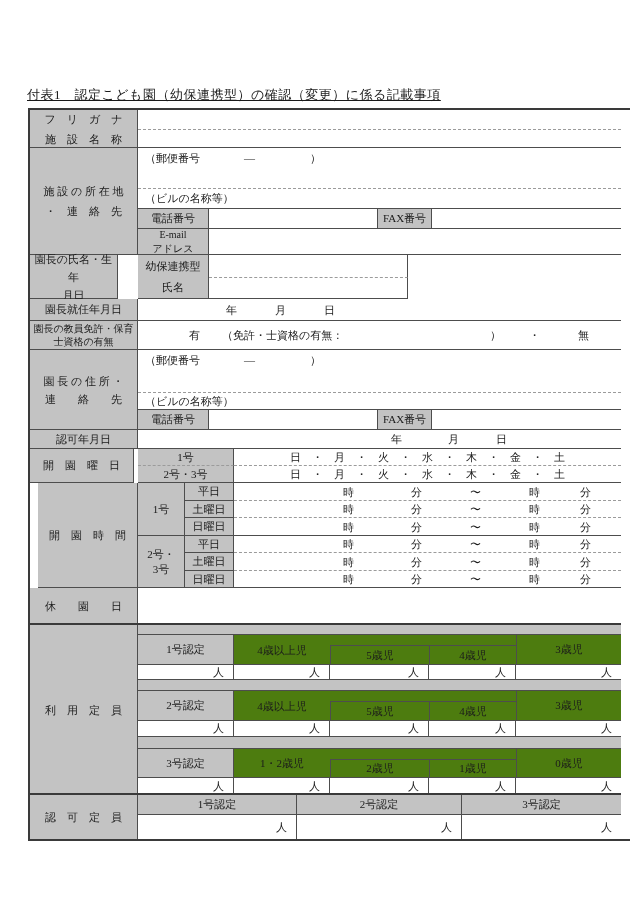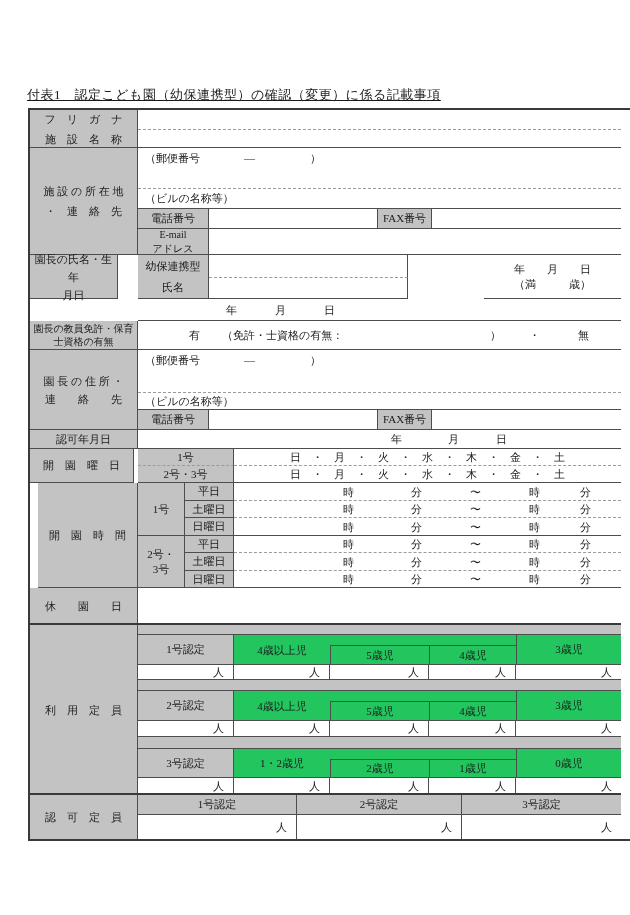--- a/index.html
+++ b/index.html
@@ -2,21 +2,21 @@
 <html><head>
 <meta charset="utf-8">
 <style>
   html,body{margin:0;padding:0;background:#ffffff;}
   .page{position:relative;width:630px;height:915px;background:#ffffff;overflow:hidden;
         font-family:"Liberation Serif","DejaVu Serif",serif;color:#1b1b1b;}
   .title{position:absolute;left:27px;top:86px;font-size:13px;letter-spacing:0.5px;white-space:nowrap;text-decoration:underline;}
   .tbl{position:absolute;left:28px;top:108px;width:591px;height:729px;border:2px solid #3a3a3a;box-sizing:content-box;padding-left:12px;}
   .c{position:absolute;box-sizing:border-box;font-size:11px;line-height:1.3;}
   .g{background:#c3c3c3;}
-  .lg{background:#22c55e;}
+  .lg{background:#4d7c0f;}
   .br{border-right:1px solid #4d4d4d;}
   .bb{border-bottom:1px solid #4d4d4d;}
   .bt{border-top:1px solid #4d4d4d;}
   .bl{border-left:1px solid #4d4d4d;}
   .bbd{border-bottom:1px dashed #9b9b9b;}
   .cc{display:flex;align-items:center;justify-content:center;text-align:center;}
   .col{display:flex;flex-direction:column;align-items:center;justify-content:center;text-align:center;}
   .sa{justify-content:space-around;}
   .tl{padding:3px 0 0 7px;}
   .ml{display:flex;align-items:center;padding-left:7px;}
@@ -68,25 +68,22 @@
     <div class="c g br bb col lh18" style="left:0;top:145px;width:88px;height:44px">
       <span>園長の氏名・生年</span>
       <span>月日</span>
     </div>
     <div class="c g br bb col sa" style="left:108px;top:145px;width:71px;height:44px">
       <span>幼保連携型</span>
       <span>氏名</span>
     </div>
     <div class="c br bbd" style="left:179px;top:145px;width:199px;height:23px"></div>
     <div class="c br bb" style="left:179px;top:168px;width:199px;height:21px"></div>
-    <div class="c bb col lh15" style="left:454px;top:145px;width:137px;height:44px">
-      <span>年　　月　　日</span>
-      <span>（満　　　歳）</span>
-    </div>
-
+
+    <div class="c g br bb cc" style="left:0;top:189px;width:108px;height:22px">園長就任年月日</div>
     <div class="c bb rel" style="left:108px;top:189px;width:483px;height:22px">
       <i class="tk" style="left:88px">年</i>
       <i class="tk" style="left:137px">月</i>
       <i class="tk" style="left:186px">日</i>
     </div>
 
     <div class="c g br bb col f10" style="left:0;top:211px;width:108px;height:29px">
       <span>園長の教員免許・保育</span>
       <span>士資格の有無</span>
     </div>

